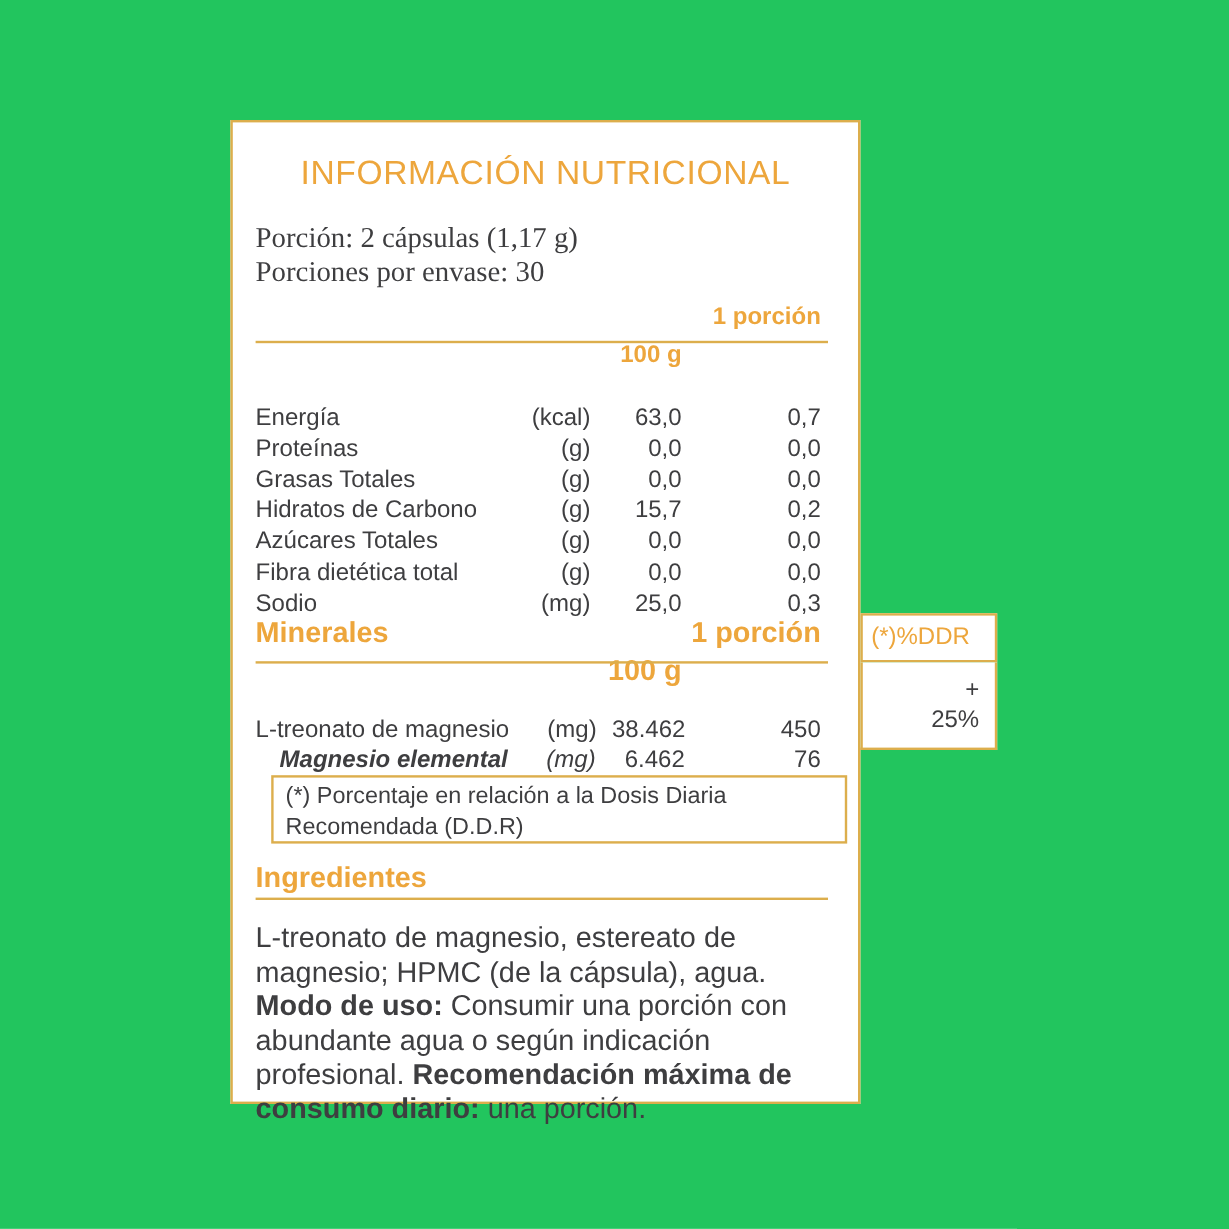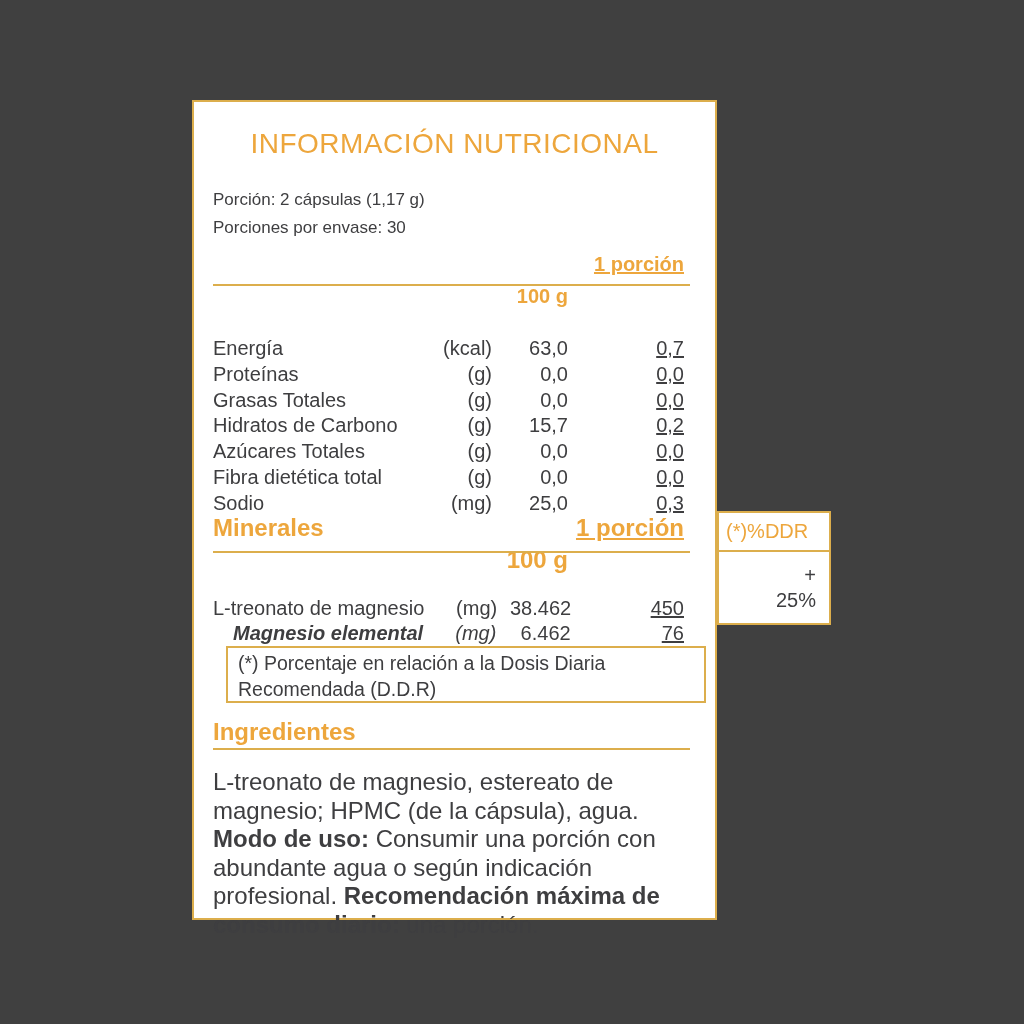--- a/index.html
+++ b/index.html
@@ -9,39 +9,39 @@
   }
   html,body{margin:0;padding:0;}
   body{
     font-family:"Liberation Sans", sans-serif;
     background:#ffffff;
   }
   .canvas{
     position:relative;
     width:1024px;
     height:1024px;
-    background:#404040;
+    background:#22c55e;
     overflow:hidden;
   }
   .label{
     position:absolute;
     left:192px; top:100px;
     width:521px; height:816px;
     border:2px solid var(--rule);
     background:#ffffff;
   }
   .panel-title{
     position:absolute; top:26px; left:0; width:100%;
     text-align:center;
     font-size:28px; letter-spacing:0.5px;
     color:var(--accent);
   }
   .serving{
     position:absolute; top:84px; left:19px; right:25px;
-    font-size:17px; line-height:27.5px; color:var(--ink);
+    font-size:24px; line-height:27.5px; color:var(--ink);font-family:Liberation Serif, serif;
   }
   .hdr-row{
     position:absolute; left:19px; top:151px; width:471px;
     display:flex; font-size:20px; font-weight:bold; color:var(--accent);
   }
   .rule{
     position:absolute; left:19px; width:477px; height:2px;
     background:var(--rule);
   }
   .rule1{top:182px;}
@@ -51,21 +51,21 @@
     position:absolute; left:19px; top:202px; width:471px;
   }
   .row{
     display:flex; align-items:baseline;
     height:25.8px; line-height:25.8px;
     font-size:20px; color:var(--ink);
   }
   .c-name{flex:1; text-align:left; white-space:nowrap;}
   .c-unit{width:75px; text-align:right; white-space:nowrap;}
   .c-100{width:76px; text-align:right; white-space:nowrap;margin-top:32px;}
-  .c-por{width:116px; text-align:right; white-space:nowrap;text-decoration:underline;}
+  .c-por{width:116px; text-align:right; white-space:nowrap;}
   .min-hdr{
     position:absolute; left:19px; top:414px; width:471px;
     display:flex; font-size:24px; font-weight:bold; color:var(--accent);
     line-height:24px;
     justify-content:center;
   }
   .min-rows{
     position:absolute; left:19px; top:462px; width:471px;
   }
   .min-rows .row{height:25px; line-height:25px;}

